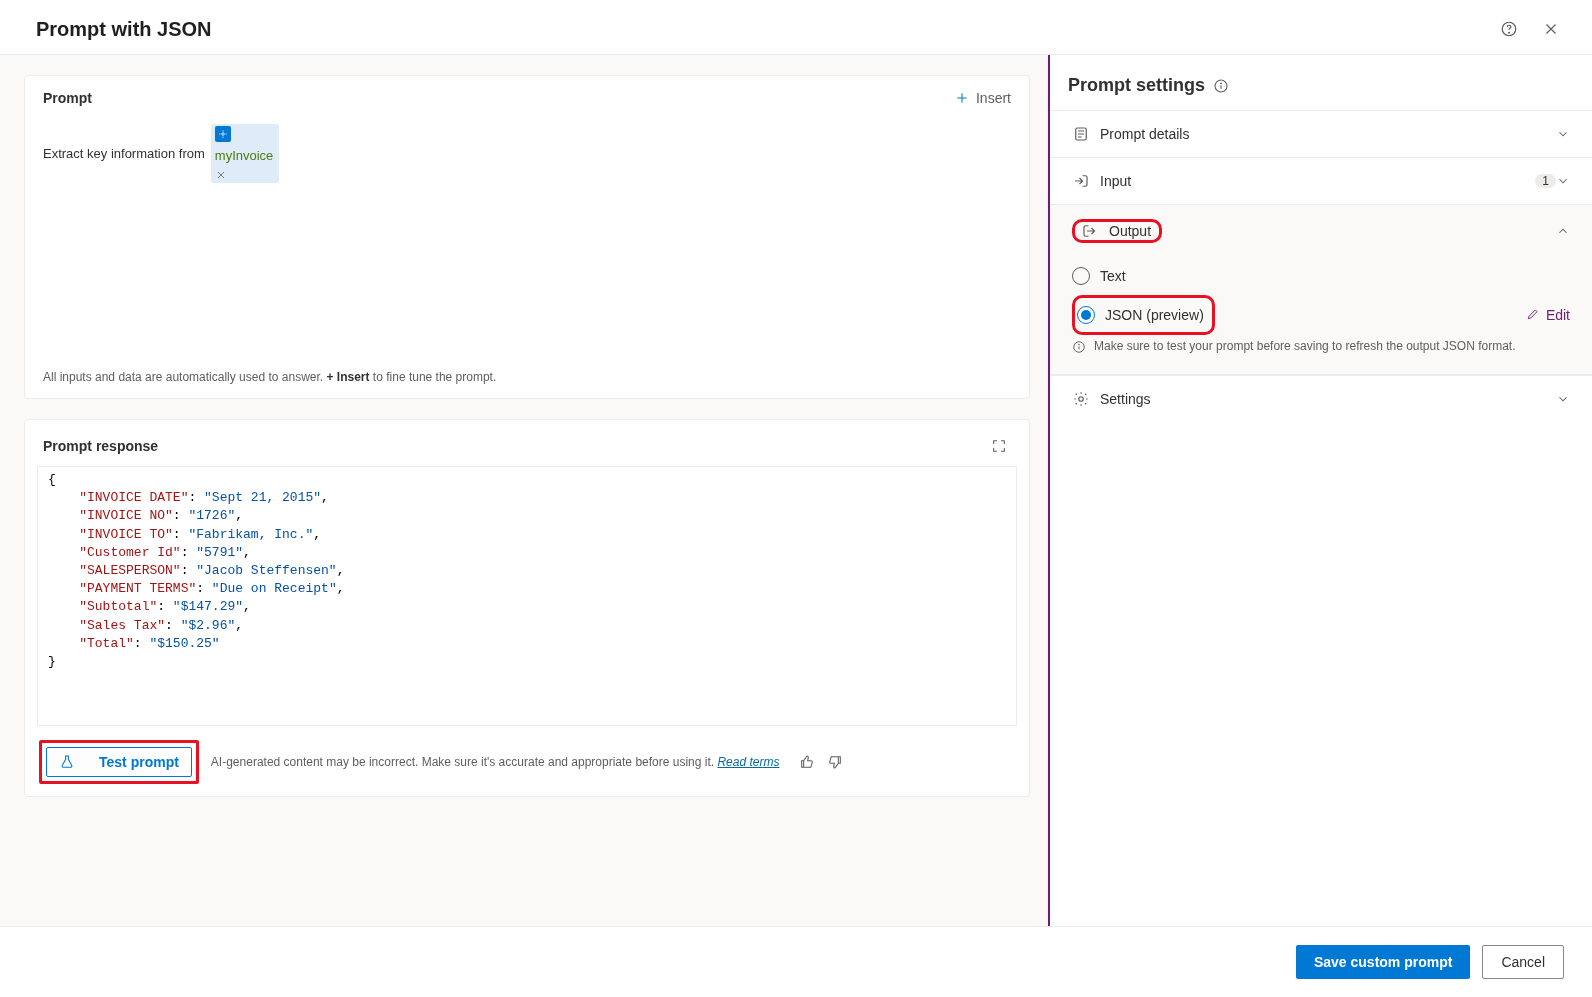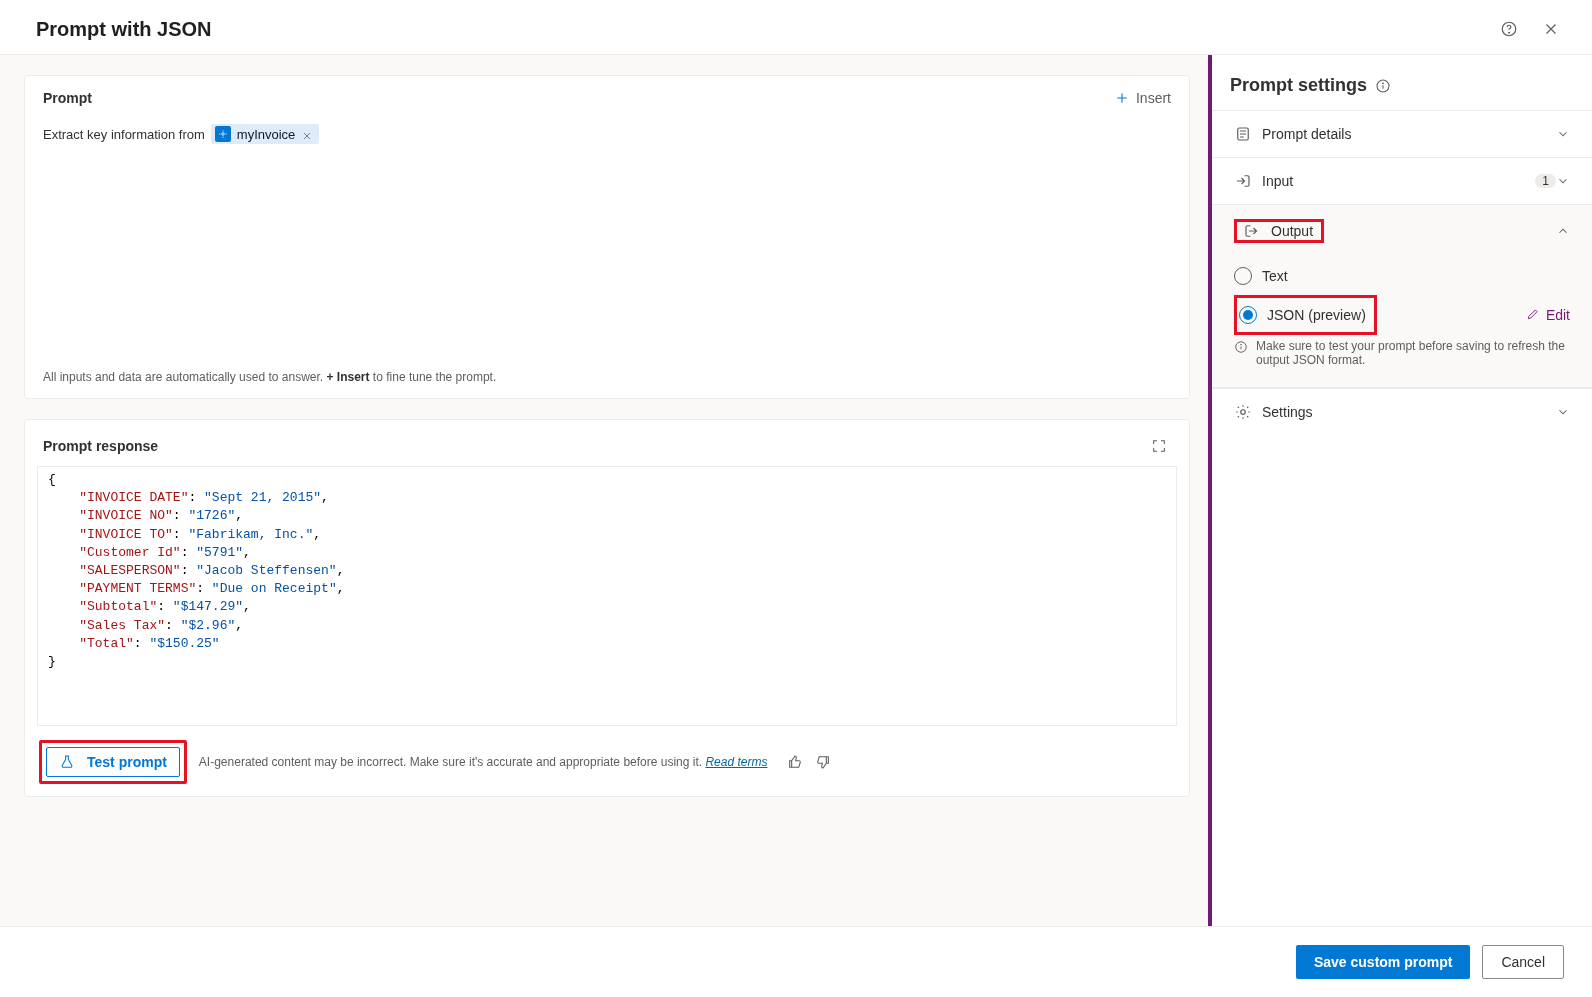--- a/index.html
+++ b/index.html
@@ -12,62 +12,62 @@
 .icon-btn svg { width: 18px; height: 18px; }
 .body { flex: 1; display: flex; overflow: hidden; }
 .main { flex: 1; padding: 20px 18px 20px 24px; display: flex; flex-direction: column; gap: 20px; overflow: auto; }
 .card { background: #fff; border: 1px solid #edebe9; border-radius: 4px; }
 .card-head { display: flex; align-items: center; justify-content: space-between; padding: 14px 18px 12px 18px; }
 .card-head .title { font-size: 14px; font-weight: 600; color: #323130; }
 .insert-btn { display: flex; align-items: center; gap: 6px; background: none; border: none; color: #605e5c; font-size: 14px; cursor: pointer; }
 .insert-btn svg { width: 16px; height: 16px; color: #0078d4; }
 .prompt-body { padding: 6px 18px 14px 18px; min-height: 280px; display: flex; flex-direction: column; justify-content: space-between; }
 .prompt-line { display: flex; align-items: center; gap: 6px; font-size: 13px; color: #323130; }
-.chip { display: inline-flex; align-items: flex-end; gap: 6px; background: #deecf9; border-radius: 2px; padding: 2px 6px 2px 4px; font-size: 13px; color: #0f172a; }
+.chip { display: inline-flex; align-items: flex-start; gap: 6px; background: #deecf9; border-radius: 2px; padding: 2px 6px 2px 4px; font-size: 13px; color: #4d7c0f; flex-direction: column; }
 .chip .chip-icon { width: 16px; height: 16px; background: #0078d4; color: #fff; border-radius: 2px; display: flex; align-items: center; justify-content: center; }
 .chip .chip-icon svg { width: 10px; height: 10px; }
 .chip .chip-x { width: 12px; height: 12px; color: #605e5c; cursor: pointer; }
 .prompt-hint { font-size: 12px; color: #605e5c; padding-top: 6px; margin-top: 18px; }
 .prompt-hint b { font-weight: 600; color: #323130; }
 .resp-head { display: flex; align-items: center; justify-content: space-between; padding: 18px 22px 8px 18px; }
 .resp-head .title { font-size: 14px; font-weight: 600; }
 .fullscreen-icon { width: 16px; height: 16px; color: #605e5c; cursor: pointer; }
 .code-wrap { border: 1px solid #edebe9; border-top: 1px solid #edebe9; margin: 4px 12px 0 12px; padding: 4px 10px; min-height: 260px; font-family: Consolas, "Courier New", monospace; font-size: 13px; line-height: 1.4; white-space: pre; color: #000; }
 .j-key { color: #a31515; }
 .j-str { color: #0451a5; }
 .j-brace { color: #000; }
 .resp-foot { display: flex; align-items: center; gap: 12px; padding: 14px 18px 12px 14px; }
 .test-btn-wrap { border: 3px solid #e81123; padding: 4px; border-radius: 2px; }
-.test-btn { display: flex; align-items: center; gap: 12px; border: 1px solid #0078d4; color: #0078d4; background: #fdfdfd; padding: 6px 12px; font-size: 14px; font-weight: 600; cursor: pointer; border-radius: 2px; }
+.test-btn { display: flex; align-items: center; gap: 24px; border: 1px solid #0078d4; color: #0078d4; background: #fdfdfd; padding: 6px 12px; font-size: 14px; font-weight: 600; cursor: pointer; border-radius: 2px; }
 .test-btn svg { width: 16px; height: 16px; }
 .disclaimer { font-size: 12px; color: #605e5c; }
 .disclaimer a { color: #0369a1; text-decoration: underline; font-style: italic; }
 .fb-icons { display: flex; gap: 12px; margin-left: 8px; }
 .fb-icons svg { width: 16px; height: 16px; color: #605e5c; cursor: pointer; }
-.rail { width: 384px; background: #fff; border-left: 4px solid #701a75; display: flex; flex-direction: column; }
+.rail { width: 544px; background: #fff; border-left: 2px solid #701a75; display: flex; flex-direction: column; }
 .rail-title { display: flex; align-items: center; gap: 8px; padding: 20px 22px 14px 18px; }
 .rail-title h2 { font-size: 18px; font-weight: 600; }
 .rail-title svg { width: 16px; height: 16px; color: #605e5c; }
 .acc-item { border-top: 1px solid #edebe9; }
 .acc-head { display: flex; align-items: center; padding: 14px 22px 14px 22px; cursor: pointer; }
 .acc-head .lead-icon { width: 18px; height: 18px; margin-right: 10px; color: #605e5c; }
 .acc-head .label { font-size: 14px; flex: 1; }
 .acc-head .badge { background: #edebe9; border-radius: 10px; padding: 0 7px; font-size: 12px; color: #323130; margin-left: 6px; }
 .acc-head .chev { width: 14px; height: 14px; color: #605e5c; margin-left: auto; }
 .acc-item.expanded { background: #faf9f8; }
 .acc-body { padding: 0 22px 14px 22px; background: #faf9f8; border-bottom: 1px solid #edebe9; }
 .radio-row { display: flex; align-items: center; gap: 10px; padding: 10px 0 10px 0; font-size: 14px; }
 .radio-row .radio { width: 18px; height: 18px; border: 1px solid #605e5c; border-radius: 50%; display: flex; align-items: center; justify-content: center; }
 .radio-row.selected .radio { border-color: #0078d4; }
 .radio-row.selected .radio::after { content: ""; width: 10px; height: 10px; background: #0078d4; border-radius: 50%; }
 .edit-link { margin-left: auto; display: flex; align-items: flex-start; gap: 6px; color: #701a75; font-size: 14px; cursor: pointer; }
 .edit-link svg { width: 14px; height: 14px; }
 .hint-row { display: flex; gap: 8px; font-size: 12px; color: #605e5c; padding: 4px 0 6px 0; }
 .hint-row svg { width: 14px; height: 14px; flex-shrink: 0; margin-top: 1px; }
-.red-box { border: 3px solid #e81123; border-radius: 0; display: inline-flex; align-items: center; padding-right: 8px; }
+.red-box { border: 3px solid #e81123; border-radius: 10px; display: inline-flex; align-items: center; padding-right: 8px; }
 .footer { display: flex; justify-content: flex-end; gap: 12px; padding: 18px 28px; background: #fff; border-top: 1px solid #edebe9; }
 .btn-primary { background: #0078d4; color: #fff; border: none; padding: 8px 18px; font-size: 14px; font-weight: 600; border-radius: 2px; cursor: pointer; }
 .btn-secondary { background: #fff; color: #323130; border: 1px solid #8a8886; padding: 8px 18px; font-size: 14px; border-radius: 2px; cursor: pointer; }
 </style>
 </head>
 <body>
 
 <div class="page">
   <div class="header">
     <h1>Prompt with JSON</h1>

